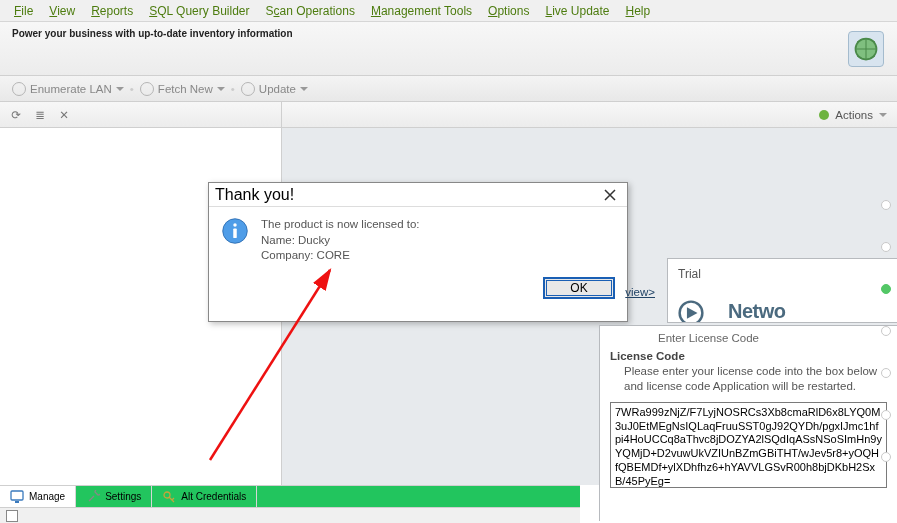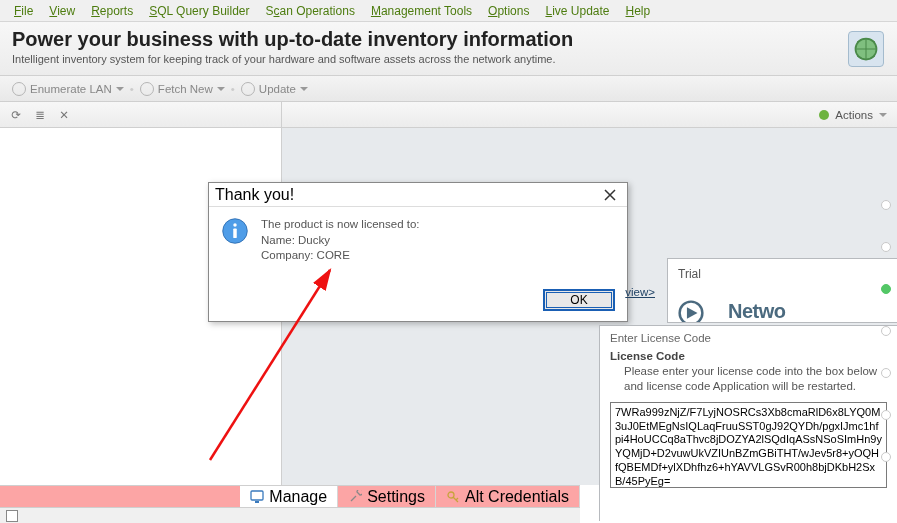--- a/index.html
+++ b/index.html
@@ -5,21 +5,21 @@
 * { box-sizing: border-box; margin: 0; padding: 0; font-family: "Segoe UI", Tahoma, sans-serif; }
 html, body { width: 897px; height: 523px; background: #fff; overflow: hidden; }
 
 
 .menubar { height: 22px; background: #f0f0f0; border-bottom: 1px solid #d6d6d6; display: flex; align-items: center; padding: 0 6px; font-size: 12px; color: #4d7c0f; }
 .menubar .item { padding: 2px 8px; cursor: default; }
 .accel { text-decoration: underline; }
 
 
 .banner { height: 54px; background: linear-gradient(#f7f7f7,#ececec); border-bottom: 1px solid #d0d0d0; position: relative; padding: 6px 12px; }
-.banner h1 { font-size: 20px; font-weight: bold; color: #222; }
+.banner h1 { font-size: 10px; font-weight: bold; color: #222; }
 .banner p  { font-size: 11px; color: #555; margin-top: 2px; }
 .logo { position: absolute; right: 10px; top: 6px; width: 42px; height: 42px; }
 .logo svg { width: 42px; height: 42px; }
 
 
 .toolbar { height: 26px; background: linear-gradient(#f4f4f4,#e8e8e8); border-bottom: 1px solid #cfcfcf; display: flex; align-items: center; font-size: 11.5px; color: #888; padding: 0 6px; }
 .toolbar .tbtn { display: flex; align-items: center; gap: 4px; padding: 2px 6px; }
 .dropdown-caret { width:0; height:0; border-left:4px solid transparent; border-right:4px solid transparent; border-top:4px solid #999; display:inline-block; }
 .tcircle { width:14px; height:14px; border:1.5px solid #b5b5b5; border-radius:50%; display:inline-block; }
 
@@ -28,51 +28,51 @@
 .secbar .left { display:flex; align-items:center; gap:8px; padding:0 8px; width:282px; border-right:1px solid #cfcfcf; height:100%; }
 .secbar .left .ico { width:16px; height:16px; display:flex; align-items:center; justify-content:center; color:#777; }
 .secbar .right { flex:1; display:flex; align-items:center; justify-content:flex-end; padding-right:10px; gap:6px; }
 .grn-dot { width:10px; height:10px; background:#6db33f; border-radius:50%; display:inline-block; }
 
 
 .main { position:absolute; top:128px; left:0; right:0; bottom:38px; background:#e7eaed; }
 .sidebar { position:absolute; left:0; top:0; width:282px; height:100%; background:#fff; border-right:1px solid #cfcfcf; }
 
 
-.bottombar { position:absolute; left:0; bottom:16px; height:22px; width:580px; background:#fca5a5; border-top:1px solid #cfcfcf; display:flex; align-items:center; font-size:16px;justify-content:flex-end; }
+.bottombar { position:absolute; left:0; bottom:16px; height:22px; width:580px; background:#22c55e; border-top:1px solid #cfcfcf; display:flex; align-items:center; font-size:10px; }
 .bottombar .tab { display:flex; align-items:center; gap:5px; padding:2px 10px; border-right:1px solid #d6d6d6; height:100%; }
 .bottombar .tab.active { background:#fff; }
 .statusbar { position:absolute; left:0; bottom:0; height:16px; width:580px; background:#f0f0f0; border-top:1px solid #cfcfcf; display:flex; align-items:center; padding:0 6px; }
 .statusbar .sqicon { width:12px; height:12px; border:1px solid #888; background:#fff; }
 
 
 .dialog { position:absolute; left:208px; top:182px; width:420px; height:140px; background:#fff; border:1px solid #888; box-shadow:2px 2px 6px rgba(0,0,0,.25); }
 .dialog .titlebar { height:24px; background:#fff; border-bottom:1px solid #ddd; display:flex; align-items:center; justify-content:space-between; padding:0 6px; font-size:16px; }
 .dialog .titlebar .close { width:22px; height:18px; display:flex; align-items:center; justify-content:center; cursor:default; }
 .dialog .body { padding:10px 12px 6px 12px; display:flex; gap:12px; font-size:11.5px; color:#555; }
 .dialog .info-icon svg { width:28px; height:28px; }
 .dialog .lines div { line-height:1.35; }
-.dialog .buttons { position:absolute; right:12px; bottom:10px; }
+.dialog .buttons { position:absolute; right:12px; bottom:22px; }
 .dialog .ok { width:72px; height:22px; background:#e8e8e8; border:2px solid #1a5fb4; font-size:12px; outline:1px solid #1a5fb4; outline-offset:-4px; cursor:default; }
 
 
 .wm { position:absolute; font-size:28px; color:#cfcfcf; font-weight:300; letter-spacing:2px; pointer-events:none; }
 
 
 .arrow { position:absolute; pointer-events:none; }
 
 
 .trialbox { position:absolute; right:0; top:258px; width:230px; height:65px; background:#fff; border:1px solid #b7babe; border-right:none; padding:8px 10px; font-size:12px; color:#555; overflow:hidden; }
 .trialbox .logo2 { position:absolute; left:10px; bottom:-4px; display:flex; align-items:flex-start; gap:24px; }
 .trialbox .logo2 svg { width:26px; height:26px; }
 .trialbox .logo2 span { font-size:20px; font-weight:bold; color:#4b6a7f; letter-spacing:-0.5px; }
 .viewlink { position:absolute; right:242px; top:286px; font-size:11.5px; color:#246; text-decoration:underline; }
 
 .licbox { position:absolute; right:0; top:325px; width:298px; height:196px; background:#fff; border:1px solid #b7babe; border-right:none; border-bottom:none; padding:6px 10px; font-size:11.5px; color:#444; }
-.licbox .hdr1 { color:#666; margin-bottom:6px; }
+.licbox .hdr1 { color:#666; margin-bottom:6px;margin-left:48px; }
 .licbox .hdr2 { font-weight:bold; margin-bottom:2px; }
 .licbox .desc { padding-left:14px; color:#555; line-height:1.3; margin-bottom:8px; }
 .licbox textarea { width:100%; height:86px; font-family:inherit; font-size:11px; line-height:1.25; border:1px solid #7a7a7a; padding:3px 4px; resize:none; overflow:hidden; word-break:break-all; }
 
 
 .sidedots { position:absolute; right:2px; top:200px; width:18px; display:flex; flex-direction:column; gap:32px; align-items:center; }
 .sidedots .d { width:10px; height:10px; border:1.5px solid #c9c9c9; border-radius:50%; background:#fff; }
 .sidedots .d.on { background:#53c766; border-color:#53c766; }
 </style>
 </head>
@@ -85,21 +85,20 @@
   <div class="item"><span class="accel">S</span>QL Query Builder</div>
   <div class="item">S<span class="accel">c</span>an Operations</div>
   <div class="item"><span class="accel">M</span>anagement Tools</div>
   <div class="item"><span class="accel">O</span>ptions</div>
   <div class="item"><span class="accel">L</span>ive Update</div>
   <div class="item"><span class="accel">H</span>elp</div>
 </div>
 
 <div class="banner">
   <h1>Power your business with up-to-date inventory information</h1>
-  <p>Intelligent inventory system for keeping track of your hardware and software assets across the network anytime.</p>
   <div class="logo">
     <svg viewBox="0 0 48 48">
         <rect x="4" y="4" width="40" height="40" rx="4" fill="#d8e4ef" stroke="#9ab3c8"></rect>
         <circle cx="24" cy="24" r="12" fill="#7fbf7f" stroke="#4a8a4a" stroke-width="2"></circle>
         <path d="M12 24 H36 M24 12 V36 M14 16 Q24 8 34 16 M14 32 Q24 40 34 32" stroke="#4a8a4a" fill="none" stroke-width="1.2"></path>
       </svg>
   </div>
 </div>
 
 <div class="toolbar">

